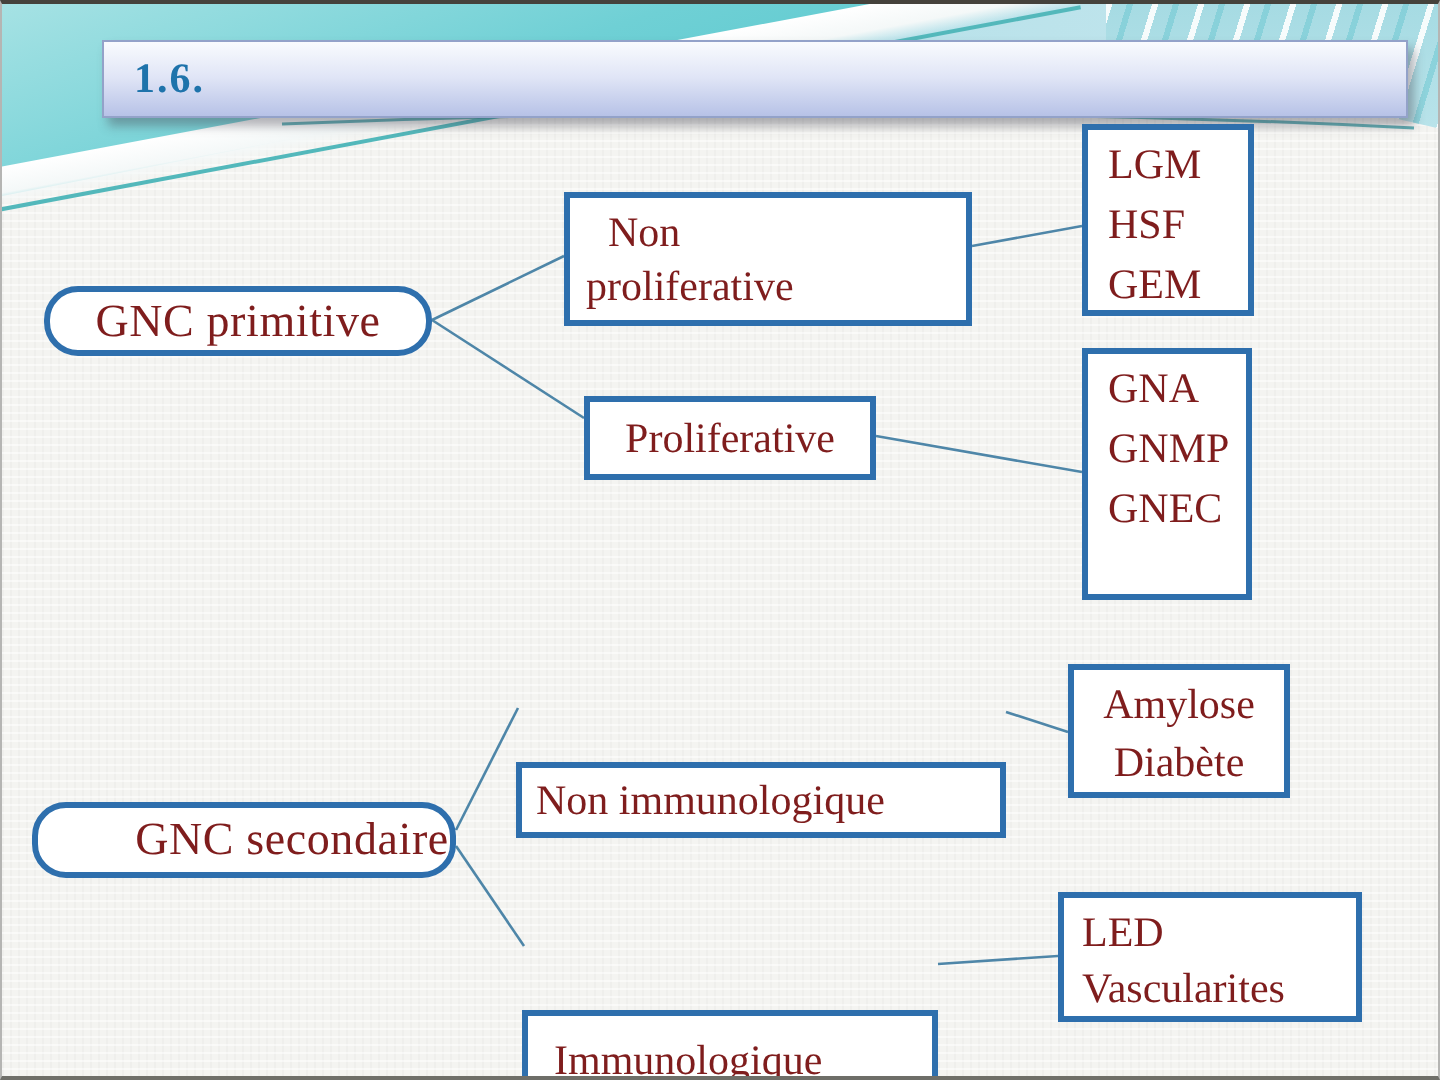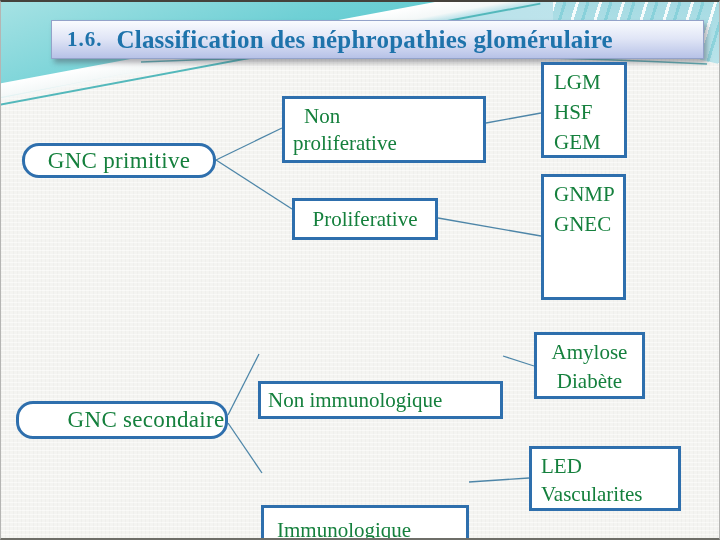--- a/index.html
+++ b/index.html
@@ -51,21 +51,21 @@
     box-shadow:3px 4px 5px rgba(70,70,80,0.42);
     color:#1e73ab;font-weight:bold;
   }
   .title-number{font-size:21px;letter-spacing:1px;}
   .title-text{font-size:25px;margin-left:14px;letter-spacing:0.2px;}
   
   .connectors{position:absolute;left:0;top:0;z-index:6;pointer-events:none;}
   
   .node{
     position:absolute;z-index:7;box-sizing:border-box;background:#ffffff;
-    border:3px solid #2e6fad;color:#15803d;
+    border:3px solid #2e6fad;color:#7f1d1d;
   }
   .node .ln{display:block;}
   .bold{font-weight:normal;border-radius:17px;}
   .center{display:flex;align-items:center;justify-content:center;}
   .vcenter{display:flex;align-items:center;margin-top:42px;}
   #n-gnc-primitive   {left:21px; top:141px;width:194px;height:35px;font-size:23px;letter-spacing:0.3px;}
   #n-non-prolif      {left:281px;top:94px; width:204px;height:67px;font-size:21px;line-height:27px;padding:4px 0 0 8px;}
   #n-non-prolif .ln1 {padding-left:11px;}
   #n-proliferative   {left:291px;top:196px;width:146px;height:42px;font-size:21px;}
   #n-lgm             {left:540px;top:60px; width:86px; height:96px;font-size:21px;line-height:30px;padding:2px 0 0 10px;}
@@ -84,21 +84,20 @@
   <div class="deco-band"></div>
   <div class="deco-left-wedge"></div>
   <div class="deco-swoosh"></div>
   <div class="deco-right-stripes"></div>
   <svg class="deco-arc" width="720" height="540">
     <path d="M140,60 Q430,48 706,62" stroke="rgba(47,152,160,0.75)" stroke-width="1.5" fill="none"></path>
   </svg>
 
   <div class="title-bar">
     <span class="title-number">1.6.</span>
-    <span class="title-text">Classification des néphropathies glomérulaire</span>
   </div>
 
   <svg class="connectors" width="720" height="540">
     <g stroke="#4e86a8" stroke-width="1.3" fill="none">
       <line x1="215" y1="158" x2="281" y2="126"></line>
       <line x1="215" y1="158" x2="291" y2="207"></line>
       <line x1="485" y1="121" x2="540" y2="111"></line>
       <line x1="437" y1="216" x2="540" y2="234"></line>
       <line x1="227" y1="413" x2="258" y2="352"></line>
       <line x1="227" y1="421" x2="261" y2="471"></line>
@@ -120,20 +119,21 @@
     <span>Proliferative</span>
   </div>
 
   <div class="node" id="n-lgm">
     <span class="ln">LGM</span>
     <span class="ln">HSF</span>
     <span class="ln">GEM</span>
   </div>
 
   <div class="node" id="n-gna">
+    <span class="ln">GNA</span>
     <span class="ln">GNMP</span>
     <span class="ln">GNEC</span>
   </div>
 
   <div class="node bold center" id="n-gnc-secondaire">
     <span>GNC secondaire</span>
   </div>
 
   <div class="node vcenter" id="n-non-immuno">
     <span>Non immunologique</span>

